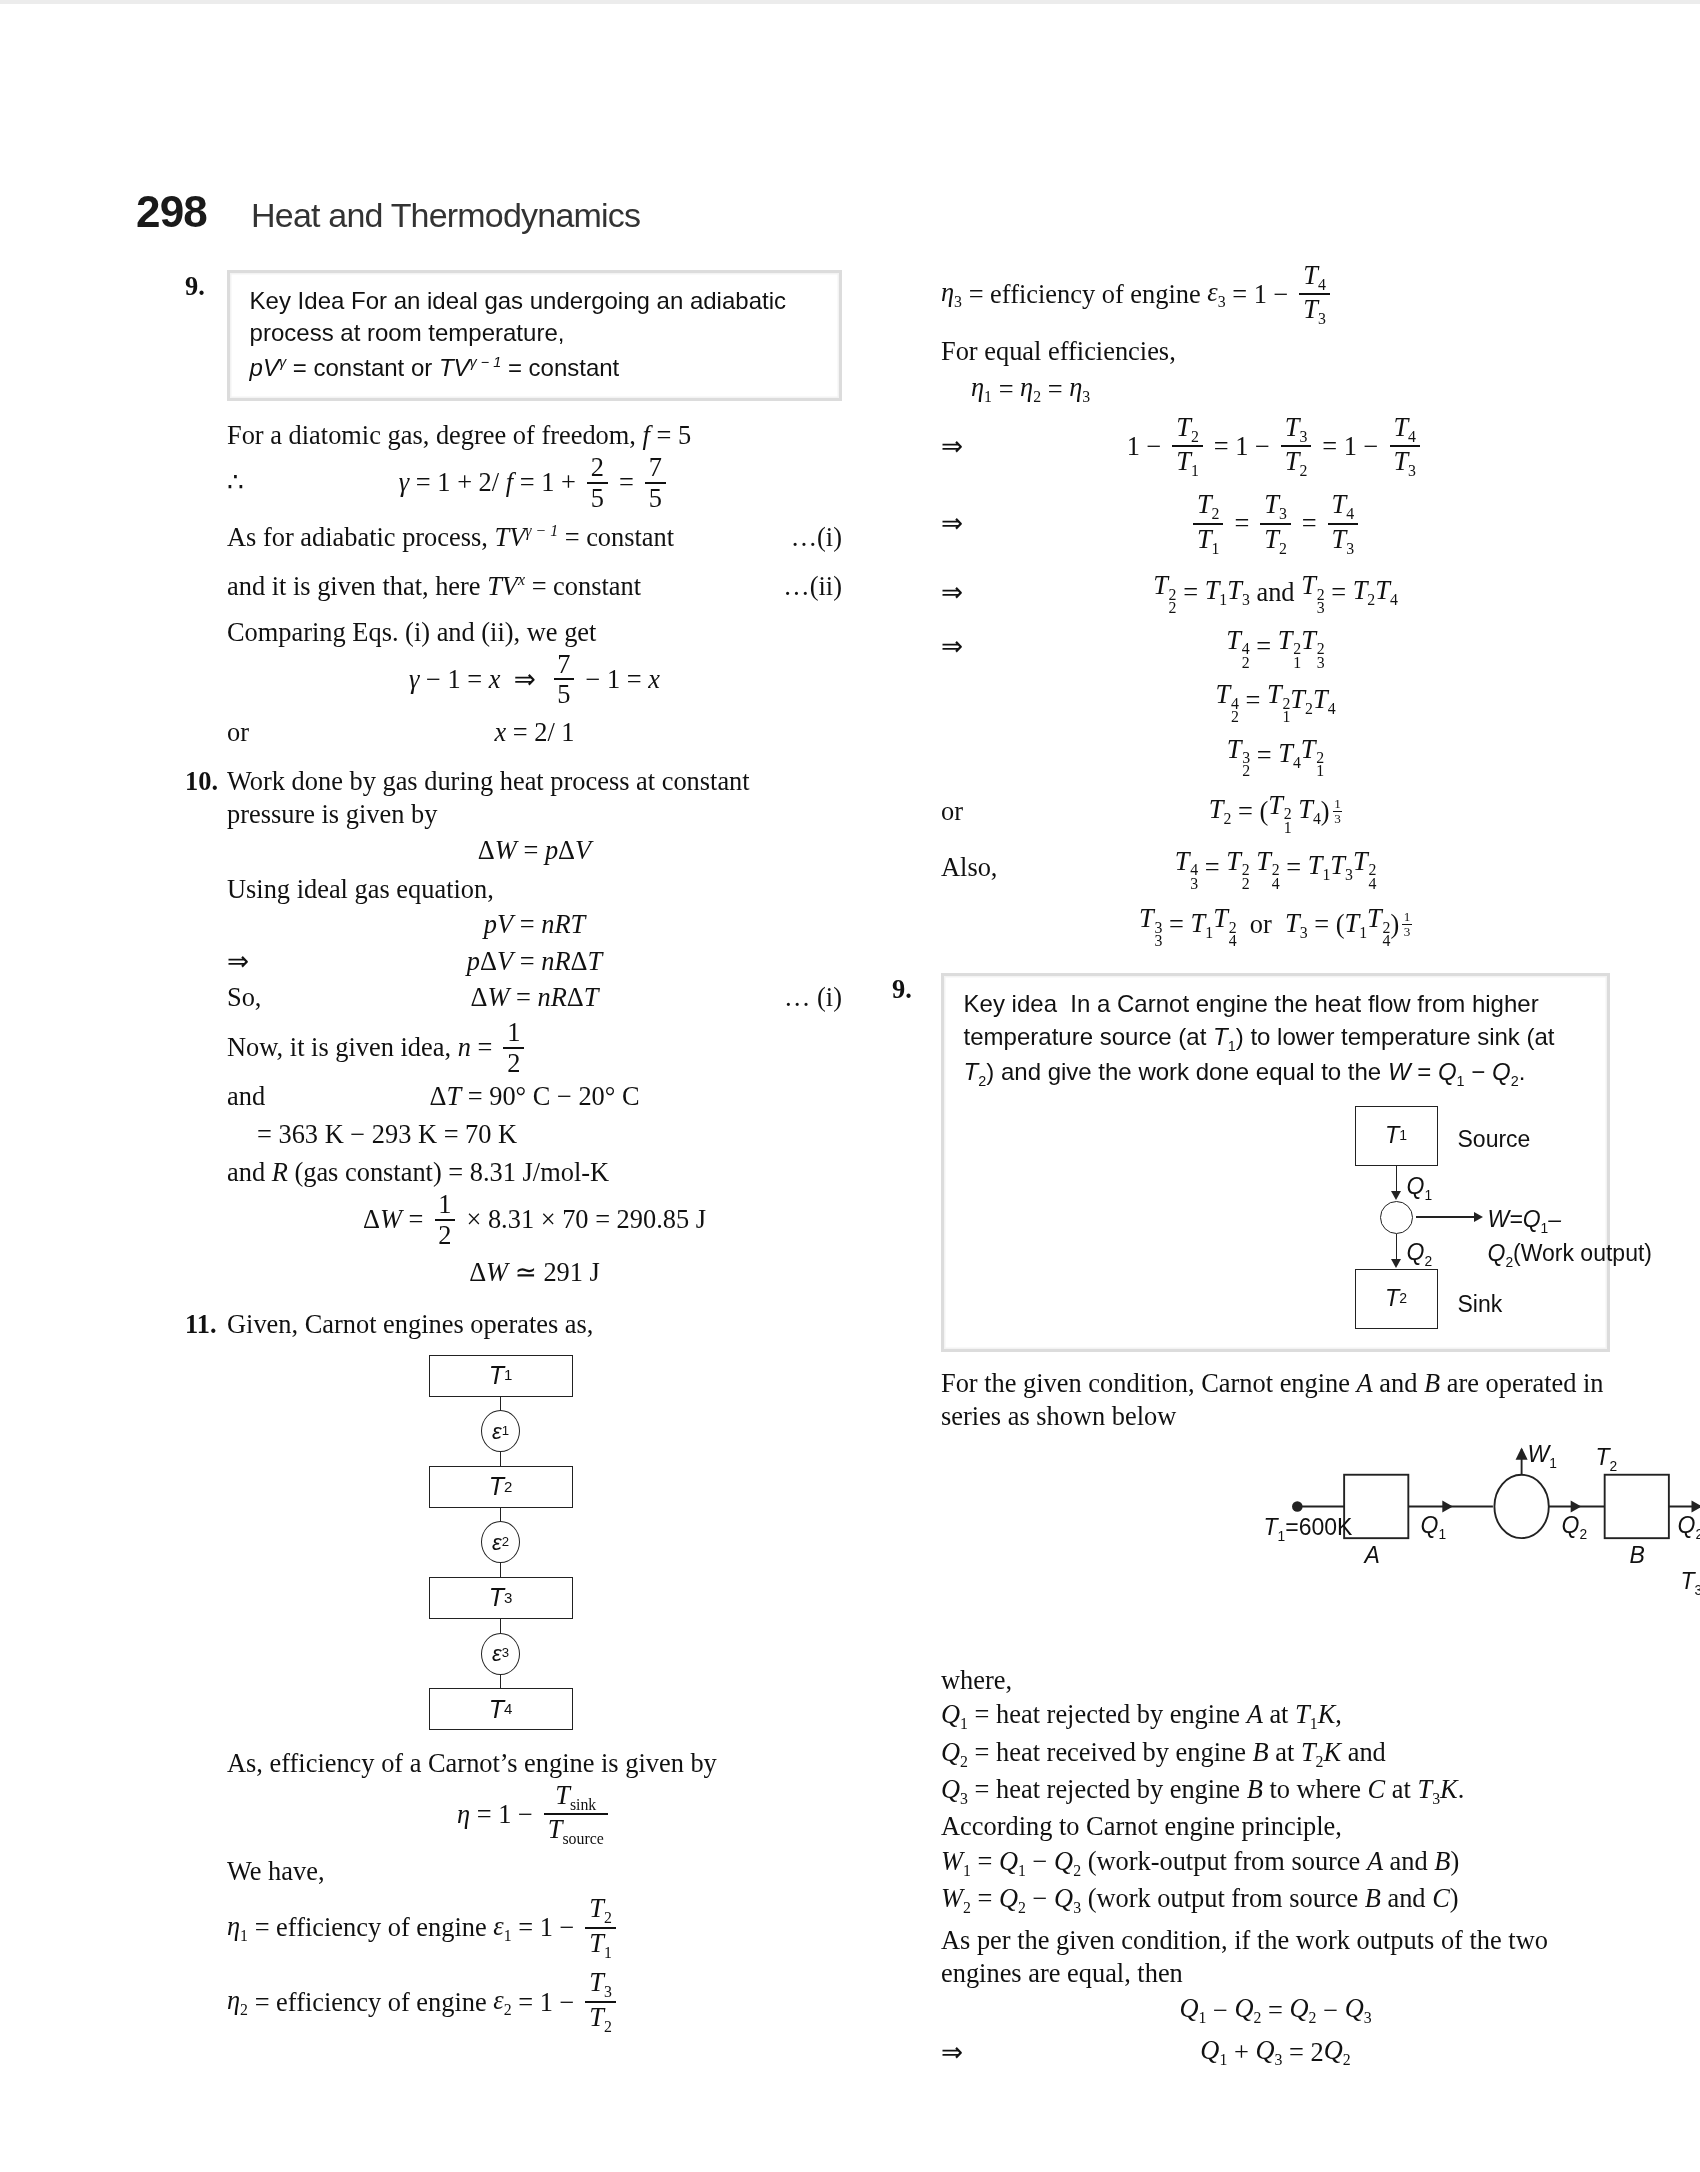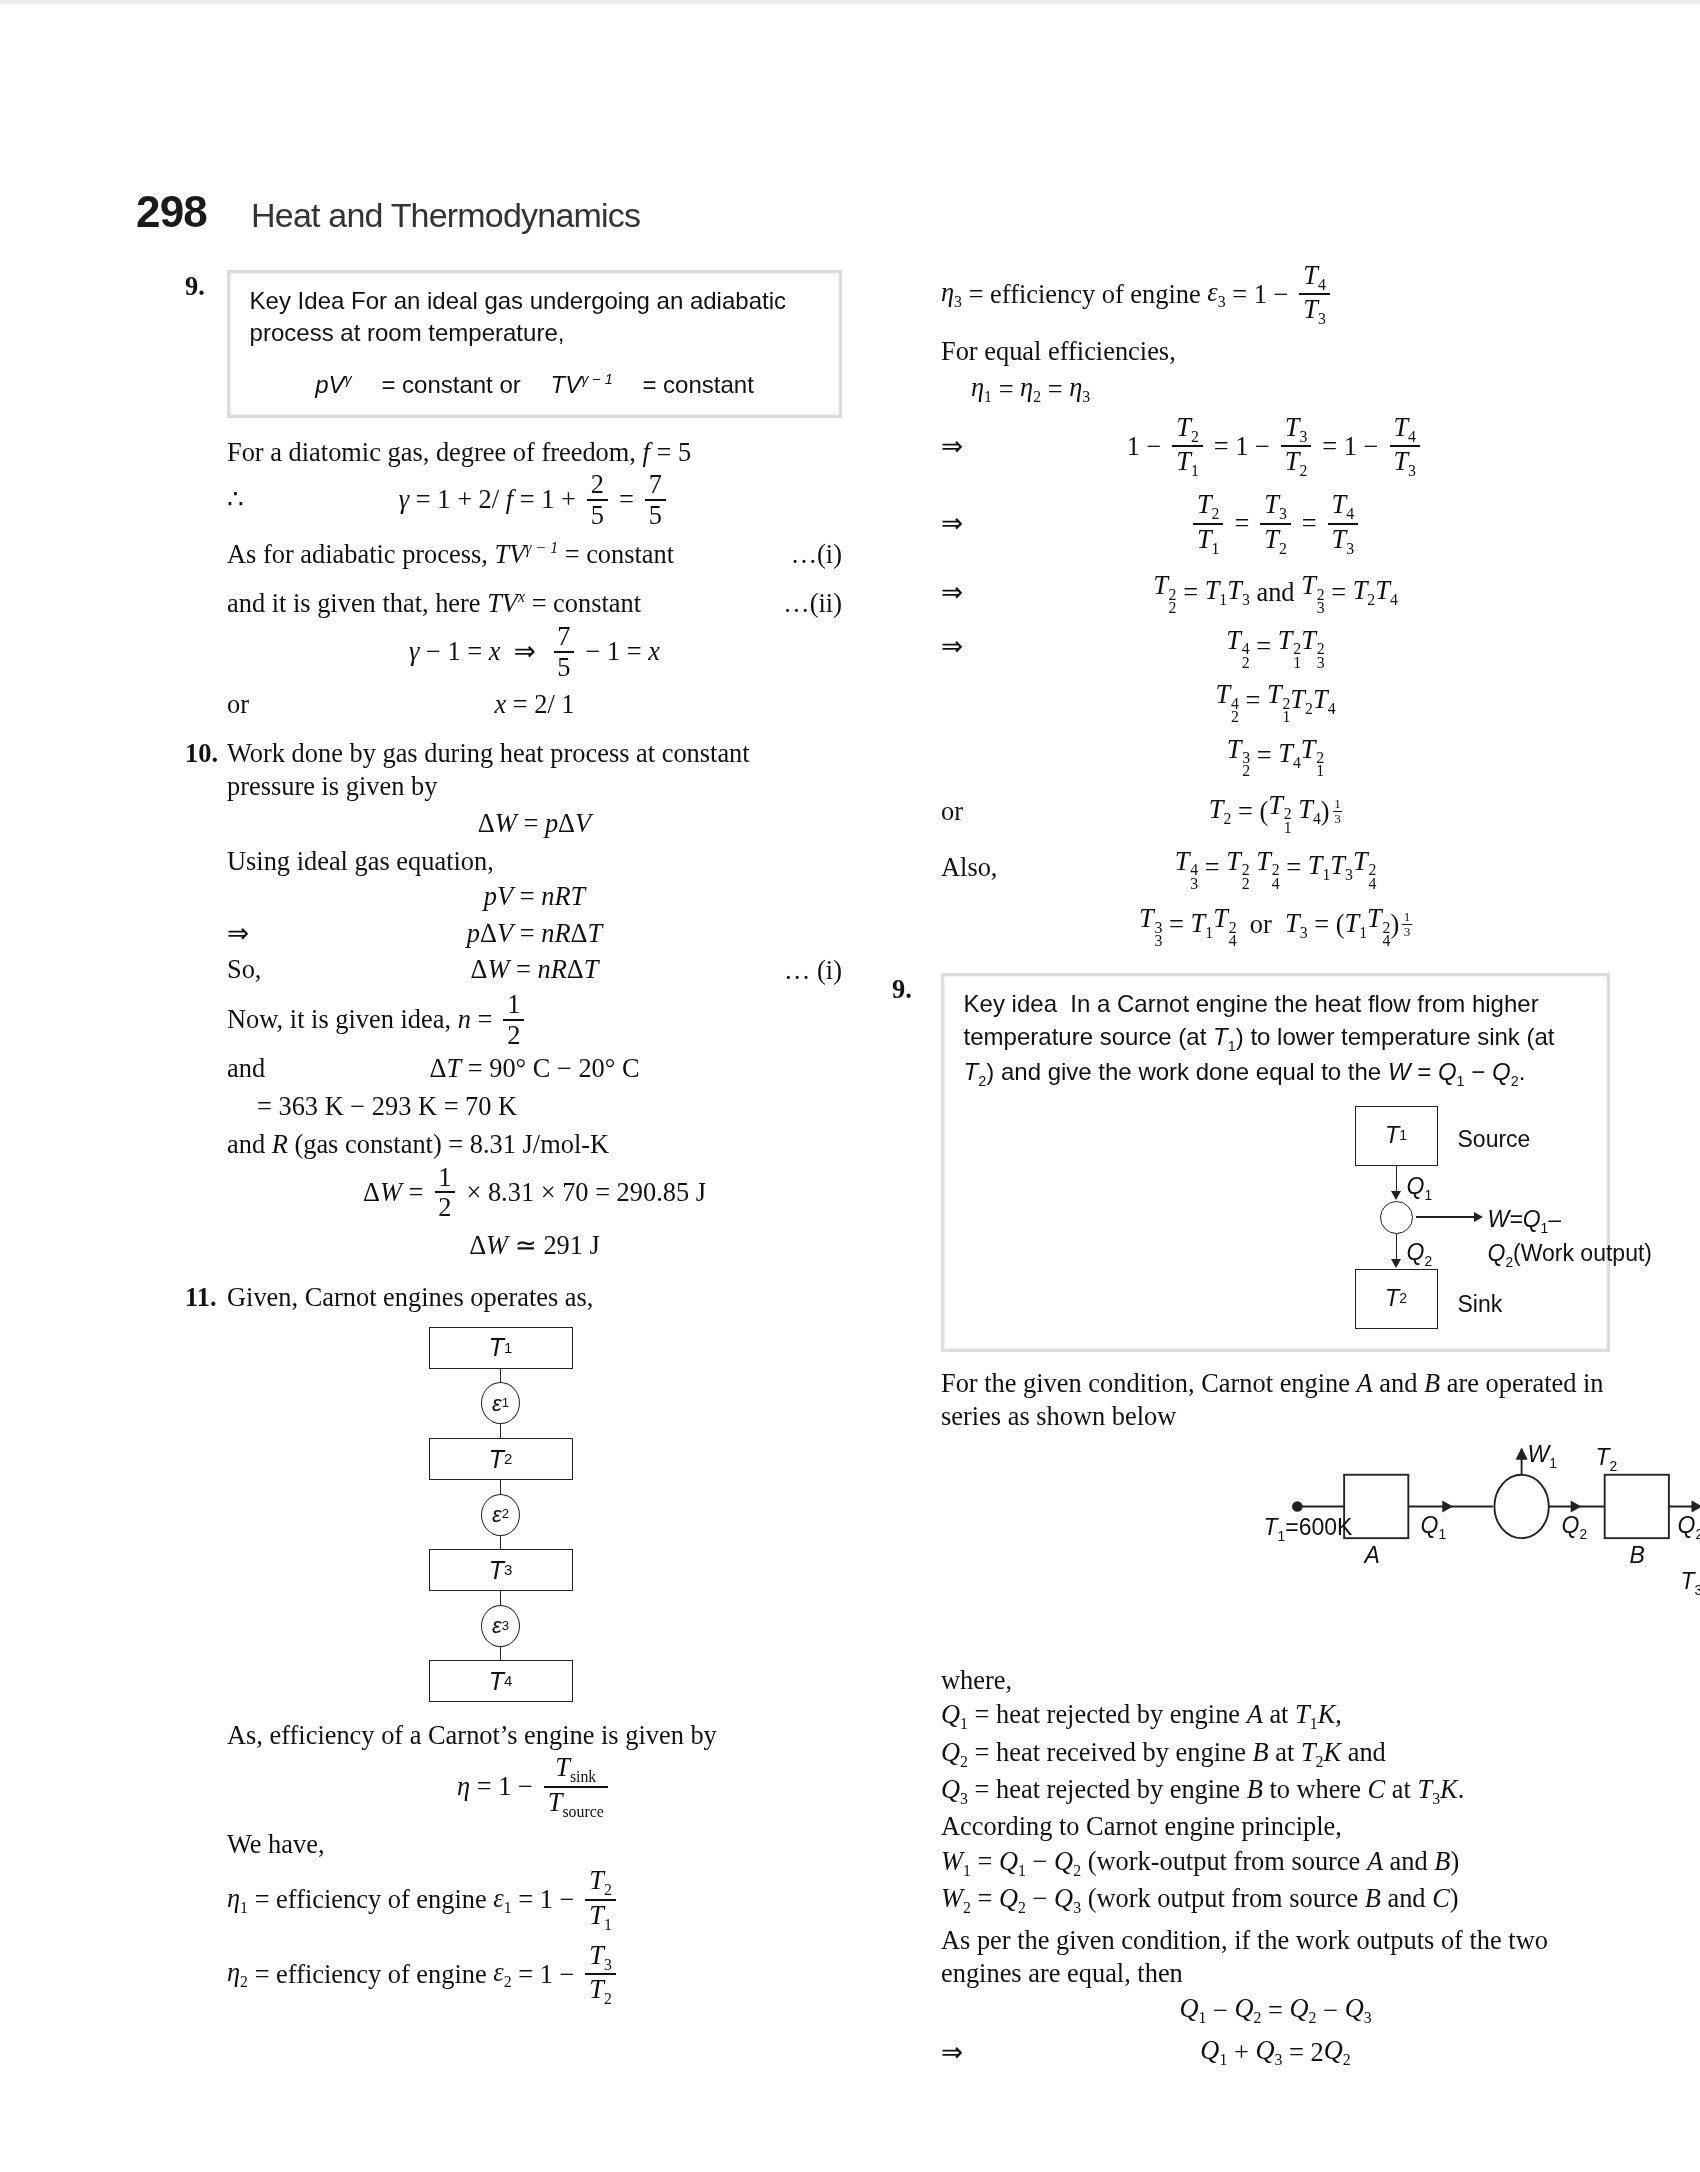--- a/index.html
+++ b/index.html
@@ -35,21 +35,21 @@
   .eq{position:relative;display:flex;align-items:center;min-height:35px;}
   .eq .lab{position:absolute;left:0;}
   .eq .bd{flex:1;display:flex;justify-content:center;align-items:center;flex-wrap:wrap;}
   .eq .bd.left{justify-content:flex-start;}
   .eq .eqno{position:absolute;right:0;top:50%;transform:translateY(-50%);}
   
   .kbwrap{position:relative;}
   .kb{border:3.8px solid #dcdcdc;box-shadow:inset 0 0 0 1.5px #f3f3f3;background:#fff;
       padding:12px 19.6px 13.6px 19.6px;font-family:"Liberation Sans",sans-serif;font-size:24px;line-height:1.34;}
   .klabel{font-weight:400;}
-  .kbform{display:flex;justify-content:center;margin-top:20px;gap:23px;}
+  .kbform{display:flex;margin-top:3px;}
   
   .dwrap{display:flex;justify-content:center;}
   .d11{display:flex;flex-direction:column;align-items:center;transform:translateX(-34px);}
   .dbox{width:144px;height:42px;border:1.9px solid #222;display:flex;align-items:center;justify-content:center;
         font-family:"Liberation Sans",sans-serif;font-size:25px;background:#fff;box-sizing:border-box;}
   .dcir{width:39px;height:42px;border:1.9px solid #222;border-radius:50%;display:flex;align-items:center;justify-content:center;
         font-family:"Liberation Sans",sans-serif;font-size:22px;background:#fff;box-sizing:border-box;}
   .vl{width:1.9px;height:13.6px;background:#222;}
   
   .d12a{position:relative;height:227px;margin:15px 0 3px 98px;font-family:"Liberation Sans",sans-serif;}
@@ -113,20 +113,21 @@
       <span class="eqno">…(i)</span>
     </div>
     <div class="eq" style="margin-top: 13.6px;">
       <span class="bd left">
         <span class="t">and it is given that, here </span>
         <span class="v"><span class="it">TV</span><sup class="it">x</sup></span>
         <span class="t"> = constant</span>
       </span>
       <span class="eqno">…(ii)</span>
     </div>
+    <div class="par" style="margin-top: 12px;"><span class="t">Comparing Eqs. (i) and (ii), we get</span></div>
     <div class="eq" style="margin-top: 1.5px;">
       <span class="bd">
         <span class="it">γ</span>
         <span class="t"> − 1 = </span>
         <span class="it">x</span>
         <span class="t">  ⇒  </span>
         <span class="fr">
           <span class="fn"><span class="t">7</span></span>
           <span class="fd"><span class="t">5</span></span>
         </span>

